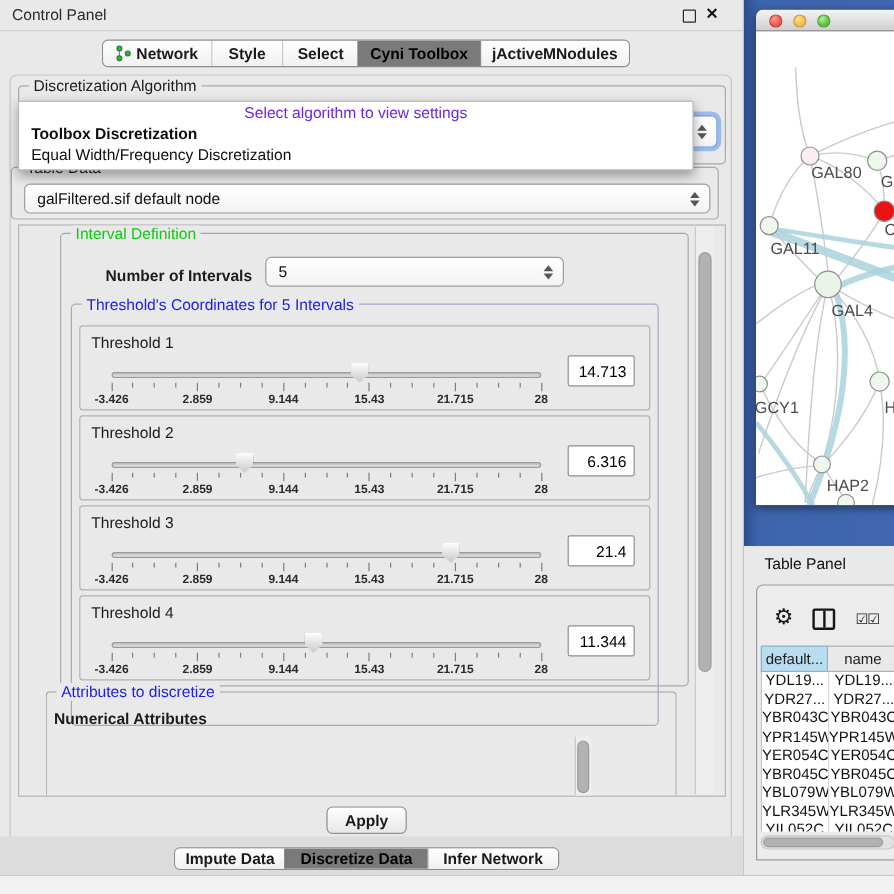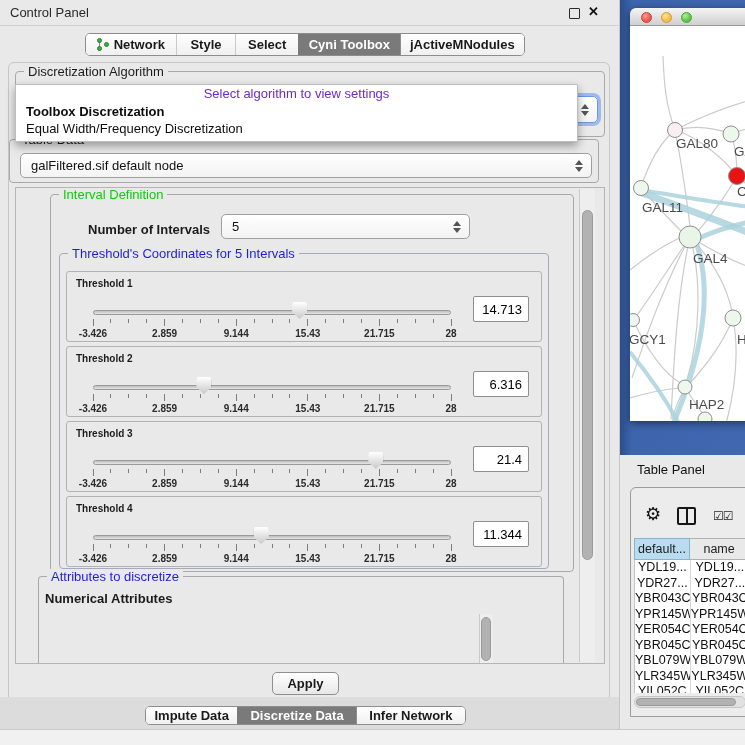--- a/index.html
+++ b/index.html
@@ -9,21 +9,21 @@
   .control-panel{position:absolute;left:0;top:0;width:619px;height:745px;background:#e9e9e9;border-right:1px solid #c6c6c6;}
   .titlebar{position:absolute;left:0;top:0;width:100%;height:25px;border-bottom:1px solid #d2d2d2;}
   .titlebar .title{position:absolute;left:10px;top:5px;font-size:13px;color:#2a2a2a;}
   .float-icon{position:absolute;left:569px;top:8px;width:9px;height:9px;border:1.5px solid #2a2a2a;border-radius:1px;}
   .close-icon{position:absolute;left:588px;top:4px;font-size:13px;font-weight:bold;color:#111;}
   
   .segbar{position:absolute;display:flex;border:1px solid #8d8d8d;border-radius:5px;overflow:hidden;background:#fff;box-sizing:border-box;}
   .seg{display:flex;align-items:center;justify-content:center;gap:5px;font-size:13px;font-weight:600;color:#1a1a1a;
        background:linear-gradient(#ffffff,#f0f0f0);border-left:1px solid #c9c9c9;box-sizing:border-box;cursor:default;}
   .seg:first-child{border-left:none;}
-  .seg.sel{background:#7a7a7a;color:#ffffff;border-left-color:#7a7a7a;text-align:center;}
+  .seg.sel{background:#7a7a7a;color:#000000;border-left-color:#7a7a7a;text-align:center;}
   .seg.sel + .seg{border-left-color:#8d8d8d;}
   #top-tabs{left:85px;top:33px;width:440px;height:23px;}
   #bottom-tabs{left:145px;top:706px;width:321px;height:19px;}
   .net-ico{position:relative;width:12px;height:13px;display:inline-block;}
   .net-ico i{position:absolute;width:5px;height:5px;border-radius:50%;background:#3fae46;border:1px solid #2a7c30;box-sizing:border-box;}
   .net-ico i:nth-child(1){left:0;top:0;}
   .net-ico i:nth-child(2){left:0;top:8px;}
   .net-ico i:nth-child(3){left:7px;top:4px;}
   .net-ico b{position:absolute;left:2px;top:3px;width:1px;height:7px;background:#7f8f7f;}
   
@@ -47,21 +47,21 @@
   .popup .ph{height:18px;text-align:center;color:#6d28d9;font-size:13px;line-height:18px;}
   .popup .opt{height:17px;padding-left:10px;font-size:13px;line-height:17px;color:#0d0d0d;}
   .popup .opt.bold{font-weight:bold;}
   
   .main-pane{position:absolute;left:6px;top:124px;width:590px;height:477px;background:#e9e9e9;
              border:1px solid #b5b5b5;box-sizing:border-box;overflow:hidden;}
   .vscroll{position:absolute;background:#eeeeee;border-left:1px solid #c9c9c9;}
   .vscroll .thumb,.hthumb{position:absolute;background:#b2b2b2;border:1px solid #9b9b9b;border-radius:7px;box-sizing:border-box;}
   
   .th-panel{position:absolute;left:6px;width:476px;height:71px;background:#e9e9e9;border:1px solid #b2b2b2;border-radius:3px;box-sizing:border-box;}
-  .th-title{position:absolute;left:9px;top:6px;font-weight:bold;font-size:10px;}
+  .th-title{position:absolute;left:9px;top:6px;font-weight:normal;font-size:13px;}
   .slider{position:absolute;left:0;top:30px;width:100%;height:40px;}
   .track{position:absolute;left:26px;top:8px;width:358px;height:5px;border-radius:3px;
          background:linear-gradient(#bdbdbd,#e6e6e6);border:1px solid #9a9a9a;box-sizing:border-box;}
   .thumb-ptr{position:absolute;top:0;width:15px;height:17px;background:linear-gradient(#ffffff,#c9c9c9);
          clip-path:polygon(8% 0,92% 0,100% 18%,100% 60%,50% 100%,0 60%,0 18%);
          filter:drop-shadow(0 1px 1px rgba(0,0,0,.45));}
   .tick{position:absolute;width:1px;background:#7d7d7d;top:17px;}
   .tick.major{height:7px;}
   .tick.minor{height:4px;}
   .ticklbl{position:absolute;top:26px;width:60px;text-align:center;font-size:10px;font-weight:bold;color:#2b2b2b;}
@@ -180,21 +180,21 @@
           <span class="group-title green">Interval Definition</span>
           <span style="position:absolute;left:37px;top:27px;font-weight:bold;">Number of Intervals</span>
           <div class="combo" style="left:170px;top:19px;width:249px;height:25px;">
             <span>5</span>
             <span class="stepper">
                 <s class="up"></s>
                 <s class="dn"></s>
               </span>
           </div>
 
-          <div class="group" style="left:8px;top:58px;width:490px;height:316px;border-color:#a5a9c0;">
+          <div class="group" style="left:8px;top:58px;width:490px;height:352px;border-color:#a5a9c0;">
             <span class="group-title blue">Threshold's Coordinates for 5 Intervals</span>
             <div style="position:absolute;left:0;top:0;width:100%;height:100%;">
                 <div class="th-panel" style="top: 17px;">
                   <div class="th-title">Threshold 1</div>
                   <div class="slider">
                     <div class="track"></div>
                     <span class="tick major" style="left: 25.5px;"></span>
                     <span class="tick minor" style="left: 43.4px;"></span>
                     <span class="tick minor" style="left: 61.3px;"></span>
                     <span class="tick minor" style="left: 79.2px;"></span>

